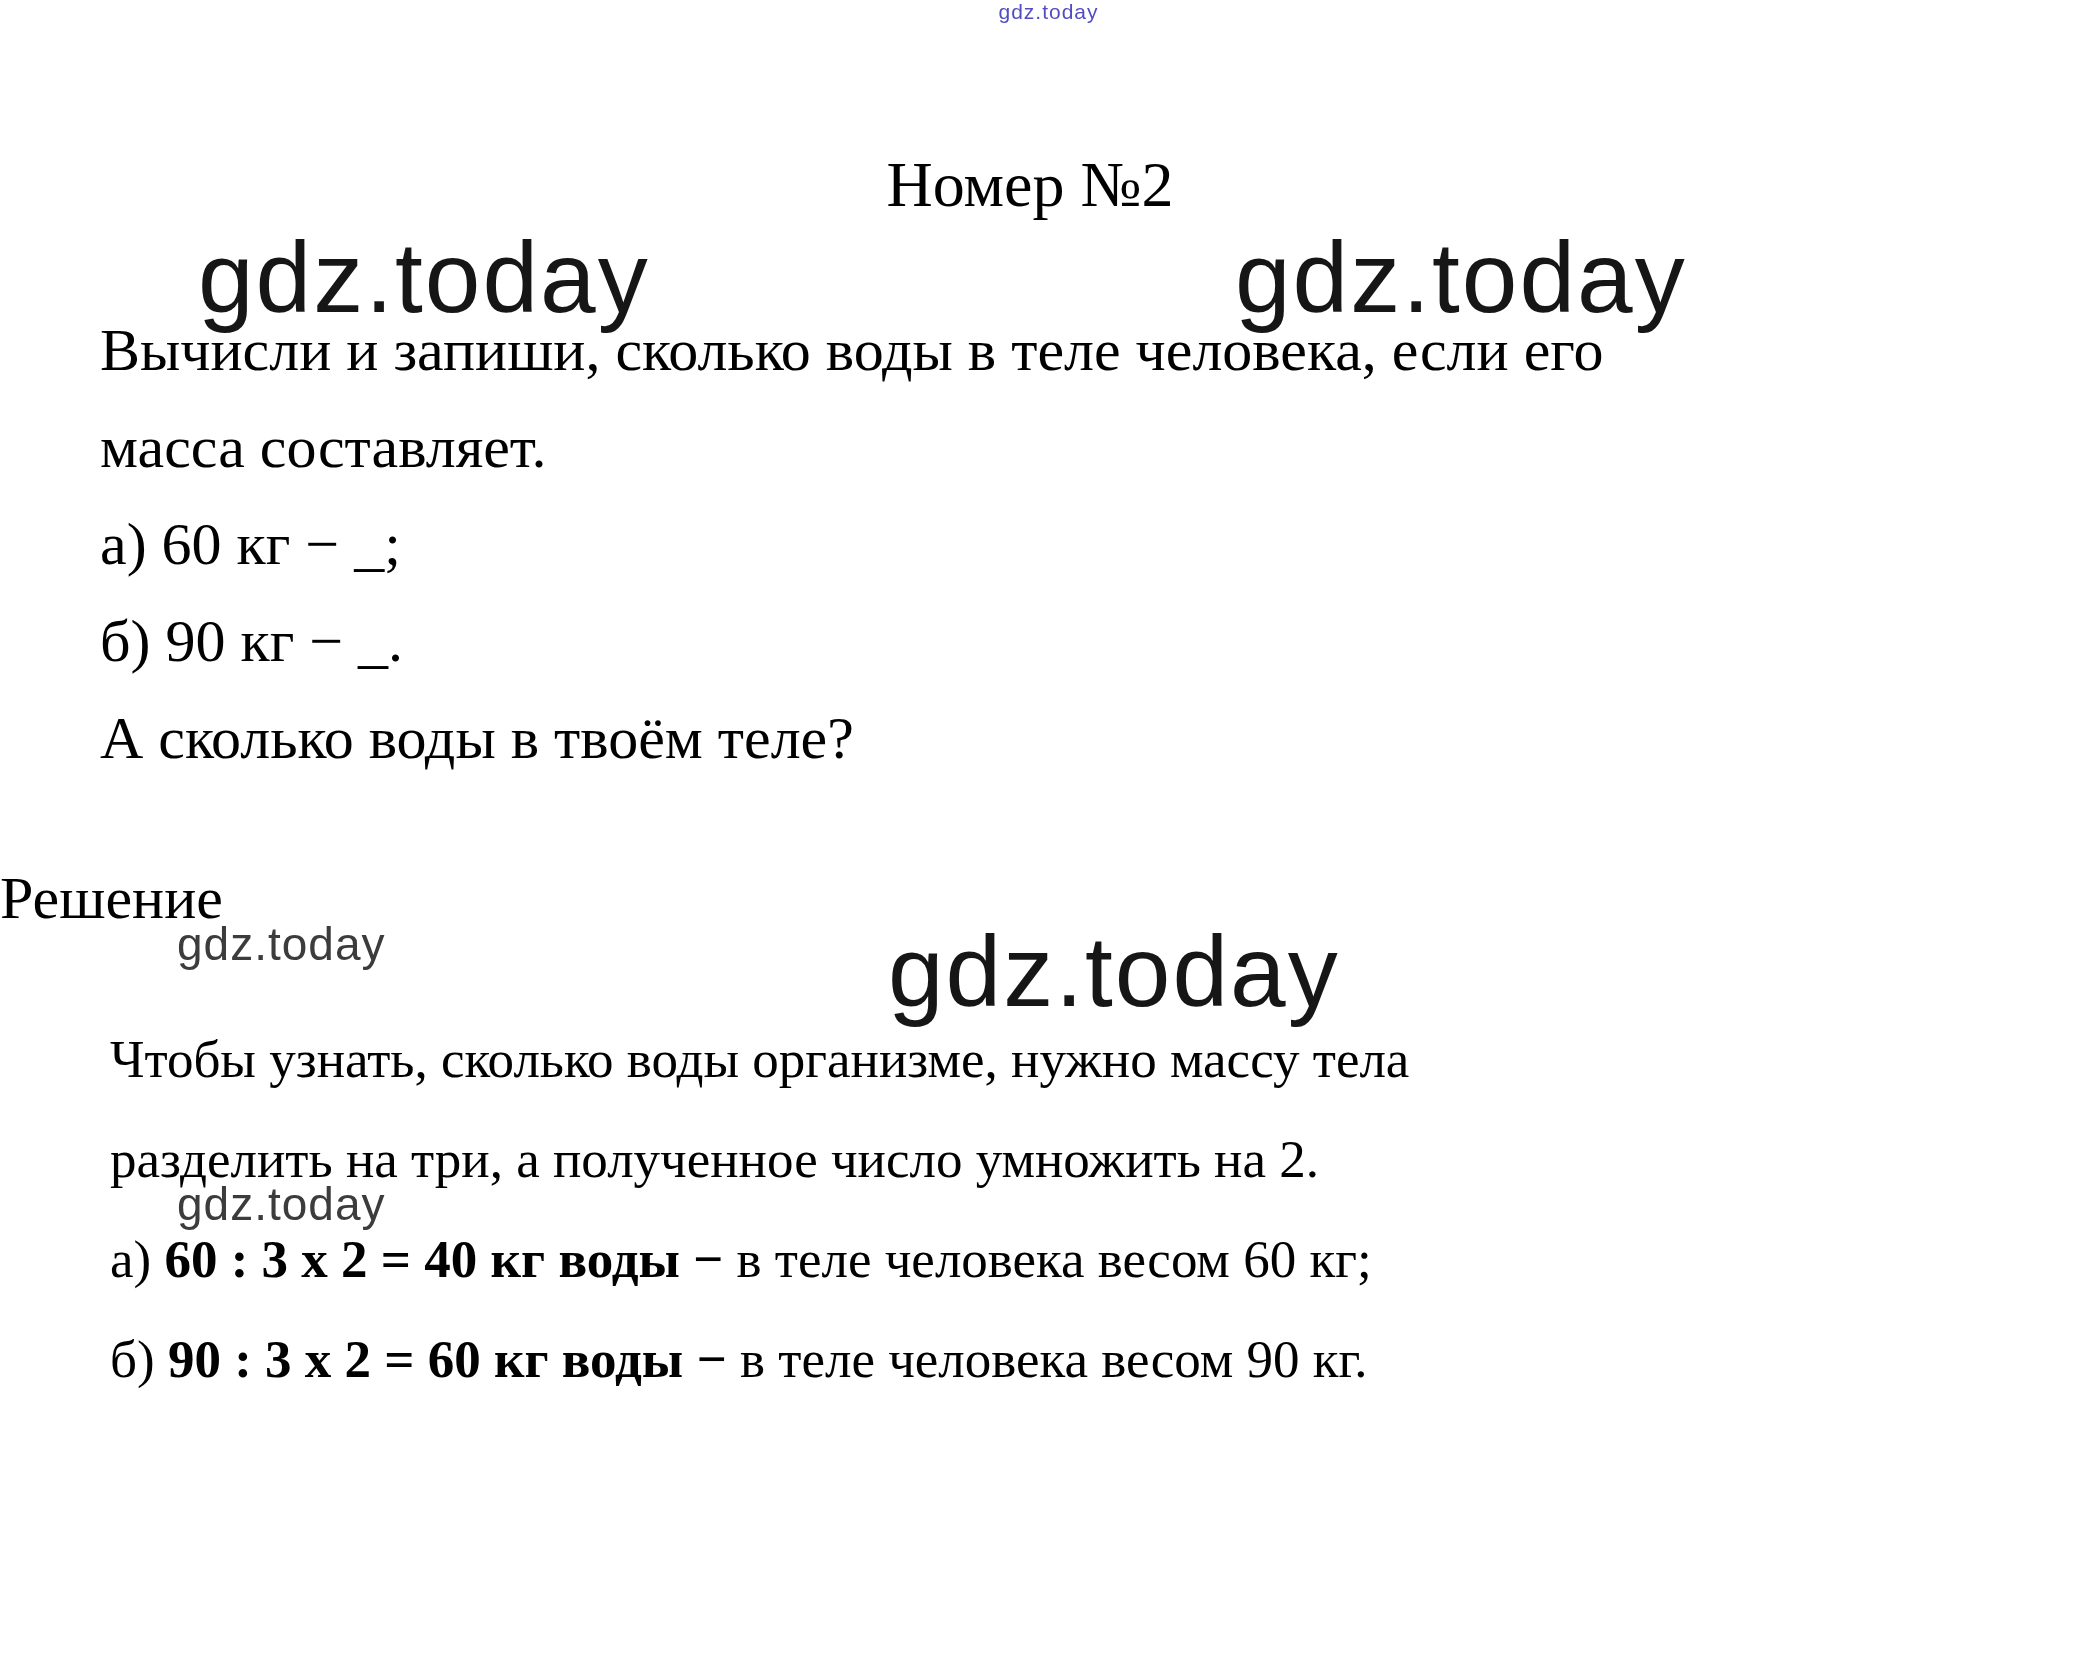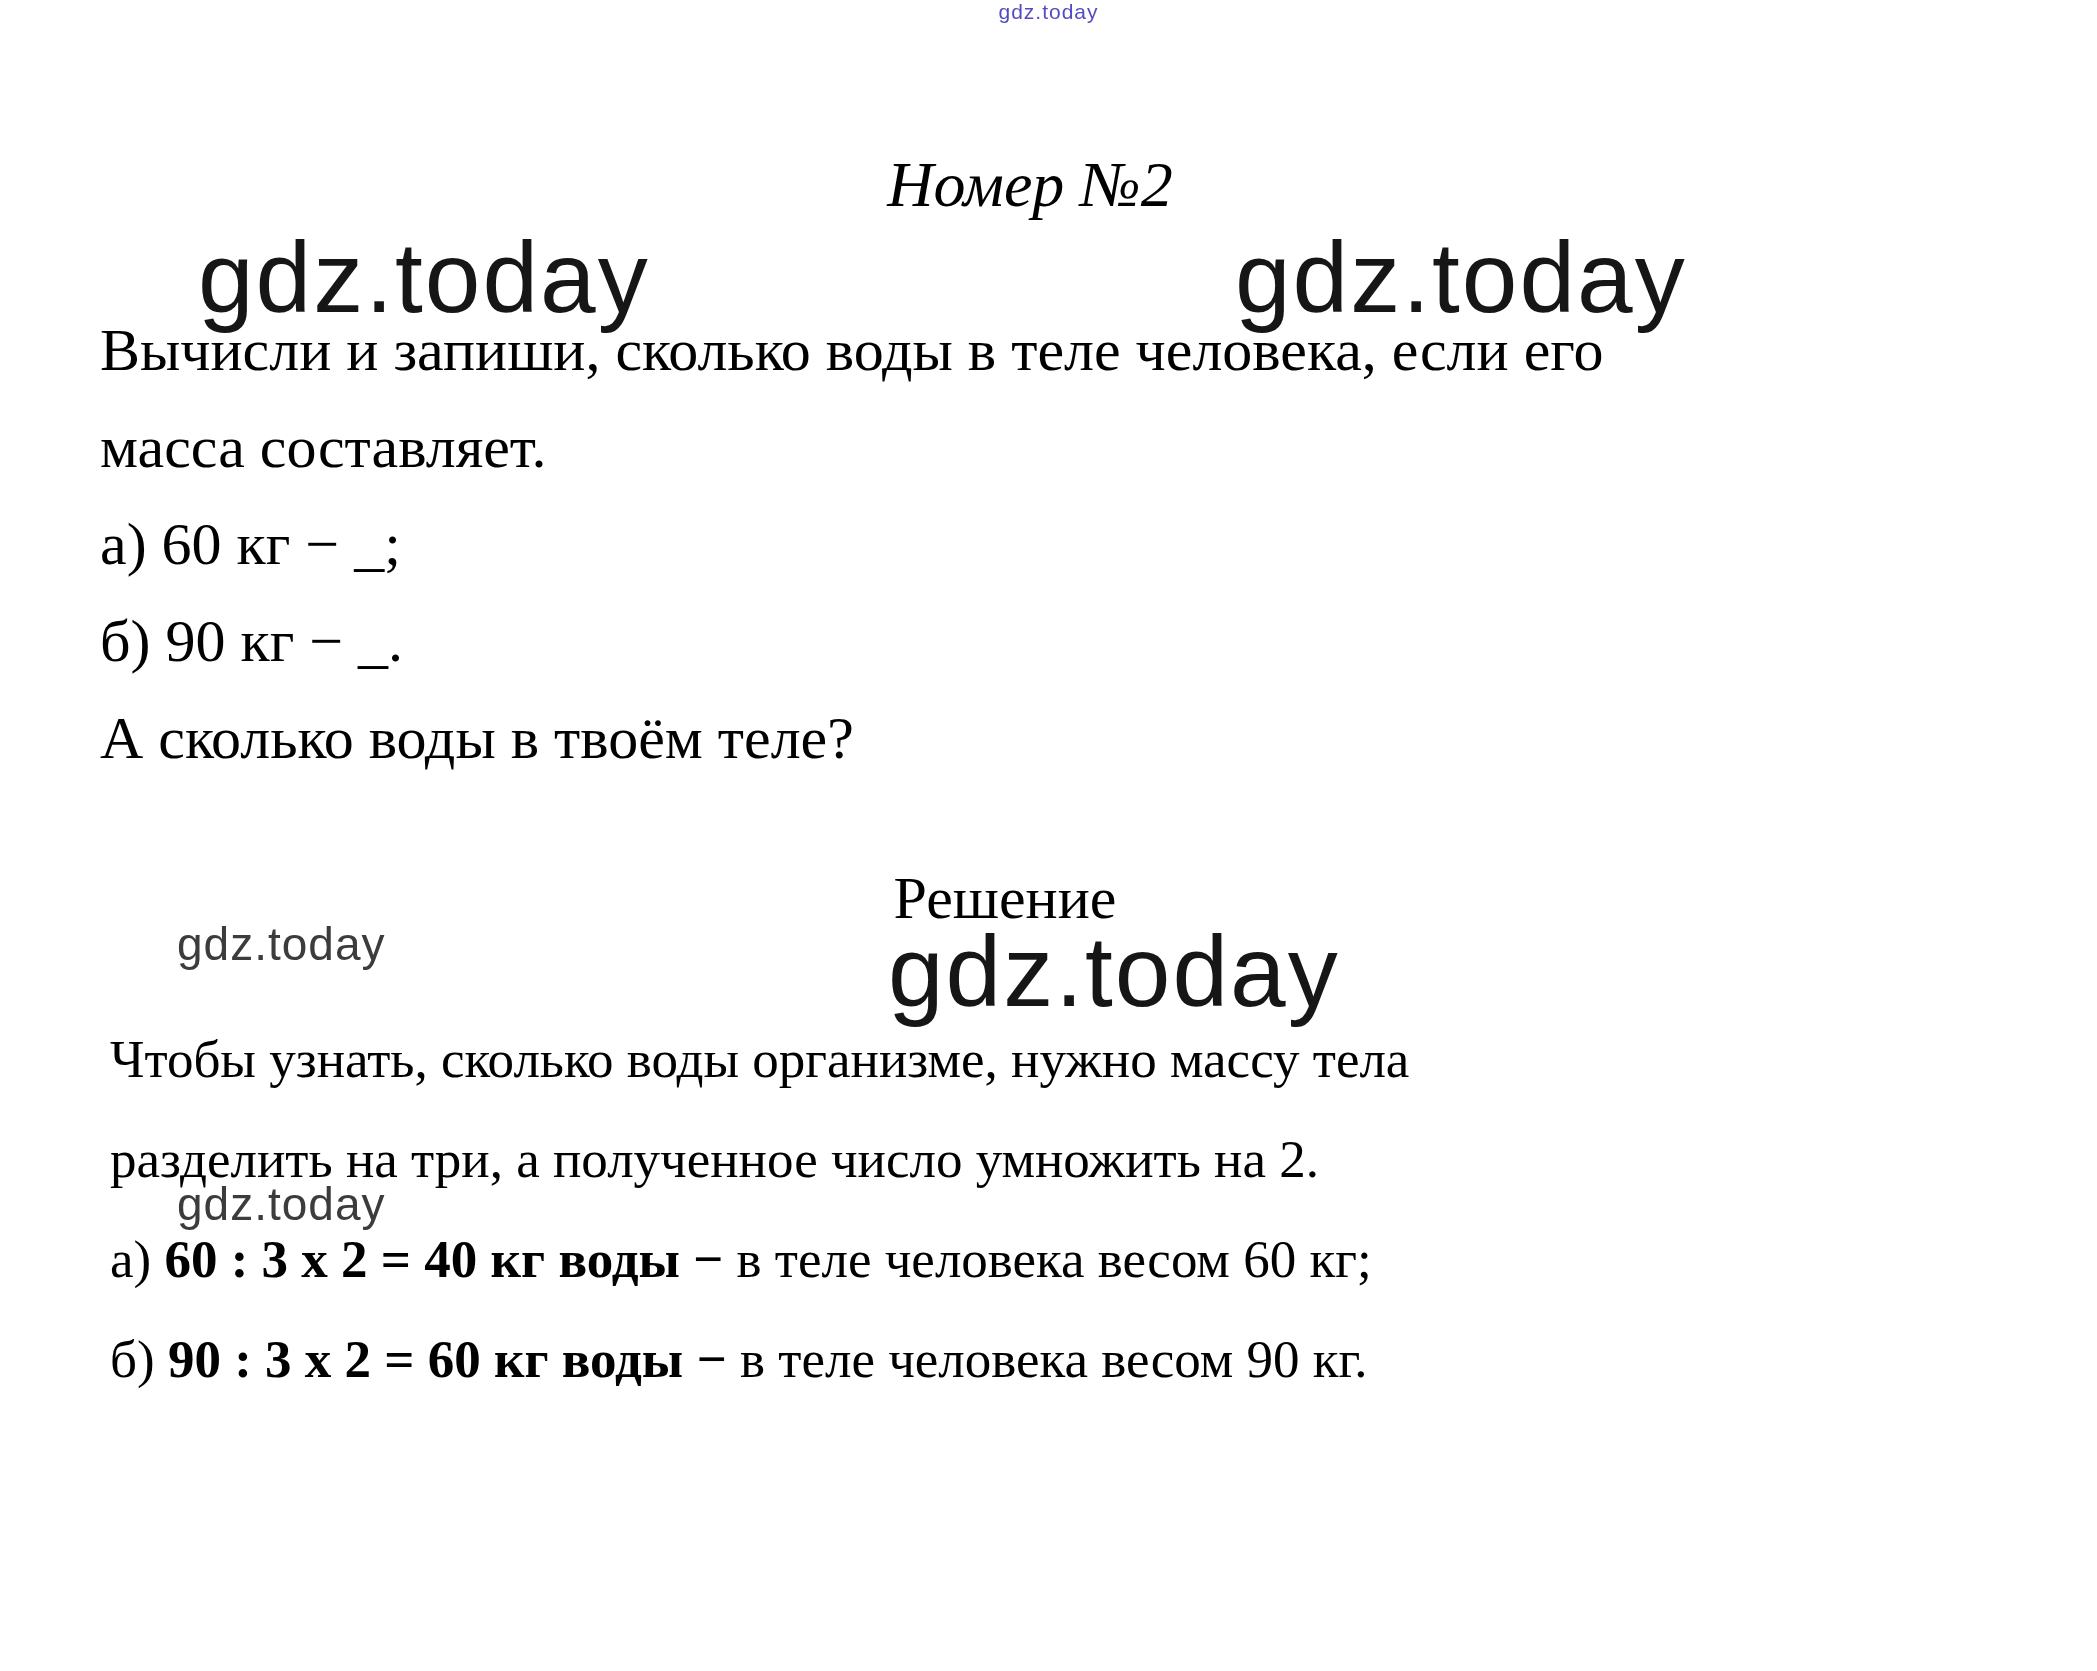--- a/index.html
+++ b/index.html
@@ -57,28 +57,27 @@
 
   .doc-title {
     position: absolute;
     top: 153px;
     left: 0;
     width: 2060px;
     text-align: center;
     font-size: 64px;
     line-height: 1;
     white-space: nowrap;
-    font-style: italic;
   }
   .solution-heading {
     position: absolute;
     top: 868px;
     left: 0;
     width: 2010px;
-    text-align: center;
+    text-align: left;
     font-size: 60px;
     line-height: 1;
     white-space: nowrap;
   }
   .problem-block {
     position: absolute;
     top: 302px;
     left: 100px;
     width: 1900px;
     font-size: 60px;

